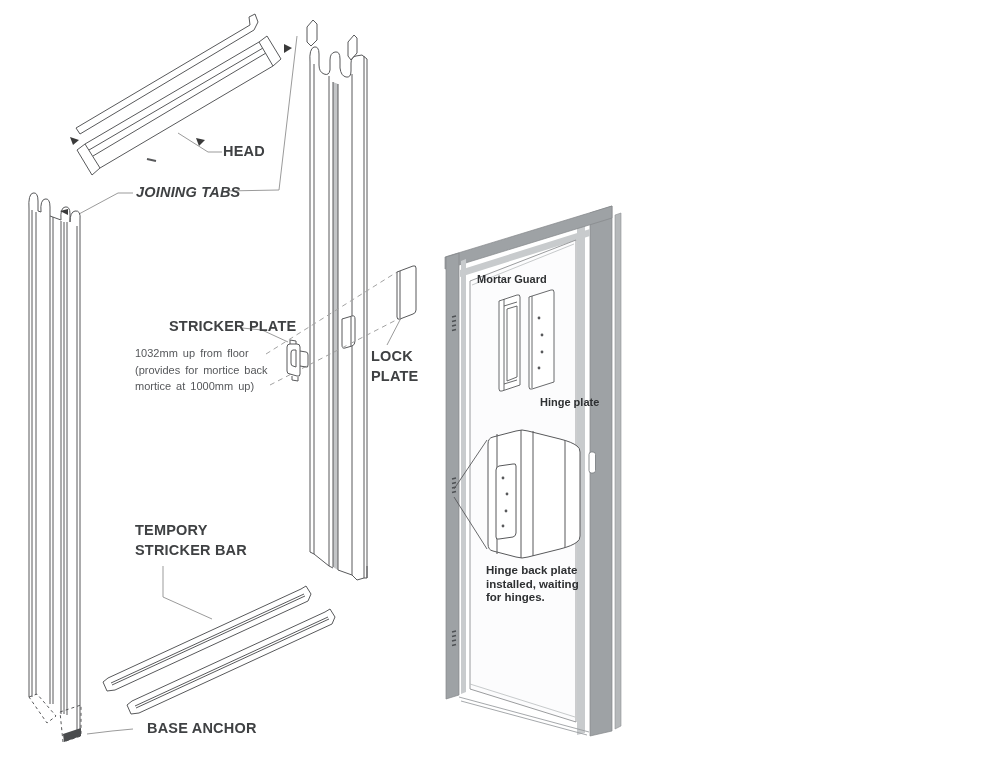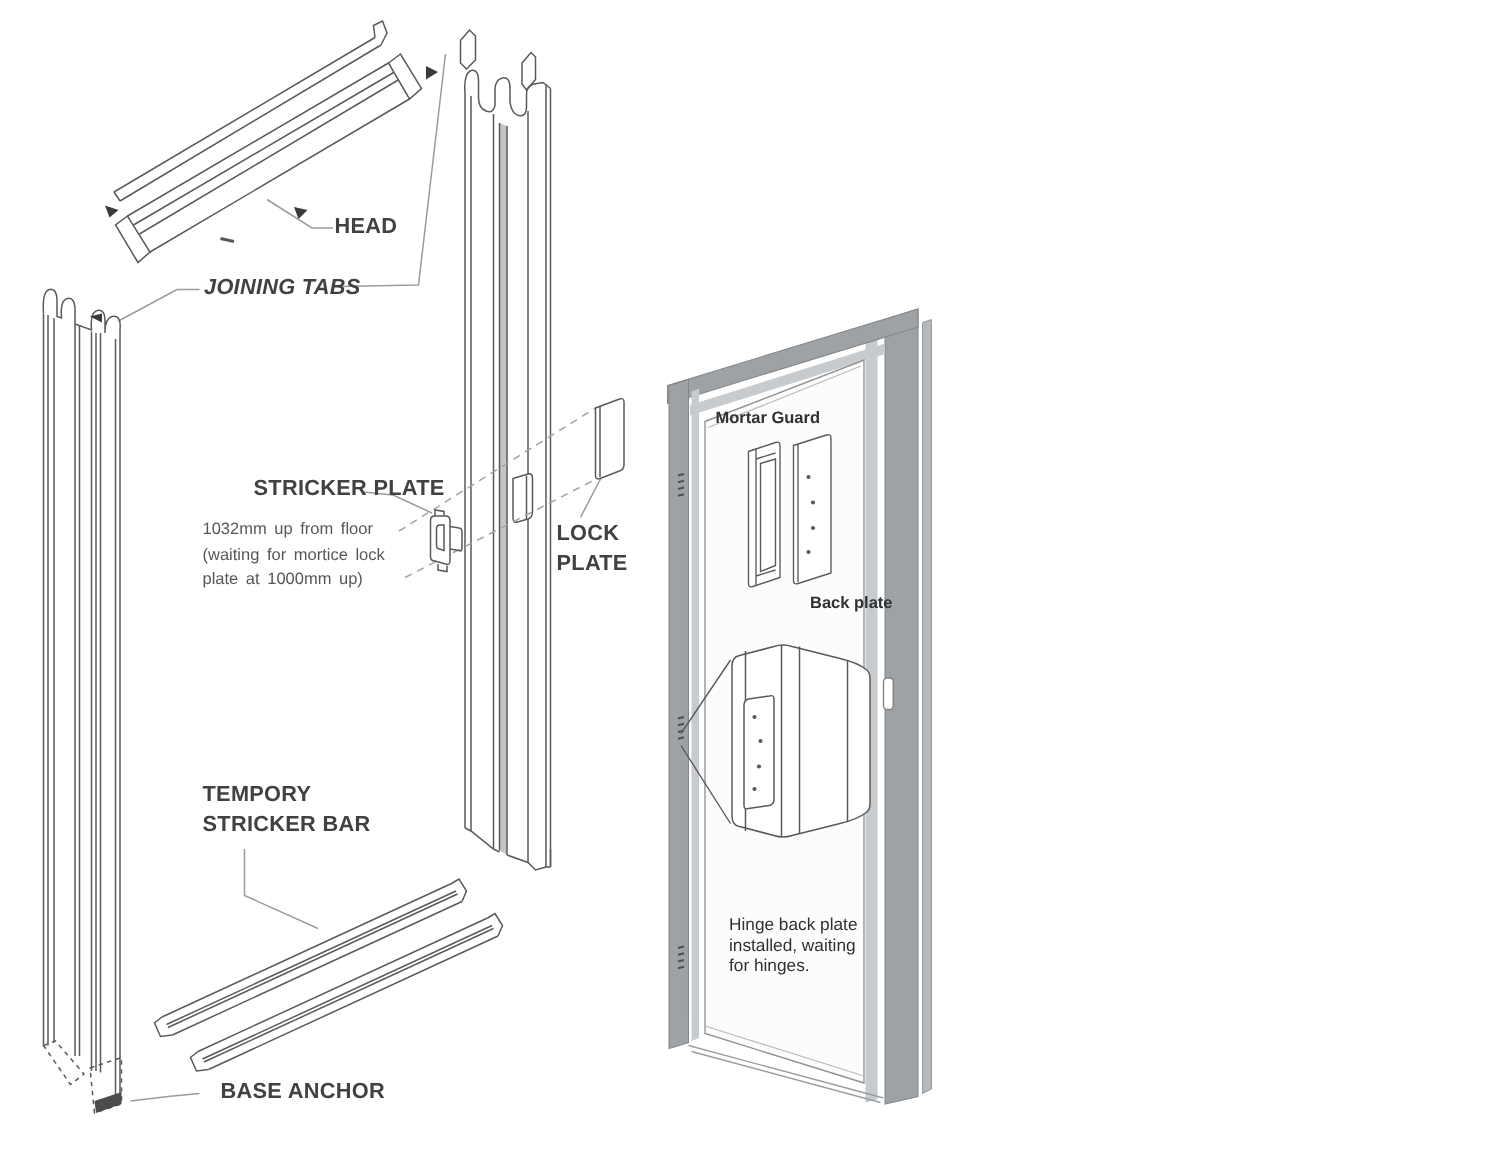--- a/index.html
+++ b/index.html
@@ -6,21 +6,21 @@
   .stage{
     position:relative;width:1000px;height:771px;background:#ffffff;overflow:hidden;
     font-family:"Liberation Sans", sans-serif;
   }
   .stage svg{position:absolute;left:0;top:0;}
   .lbl{position:absolute;color:#3f4143;font-weight:700;font-size:14.5px;letter-spacing:.2px;white-space:nowrap;}
   .lbl .line{display:block;line-height:20px;}
   .note{position:absolute;color:#55575a;font-weight:400;font-size:11px;word-spacing:2px;white-space:nowrap;}
   .note .line{display:block;line-height:16.5px;}
   .small-lbl{position:absolute;color:#2e3032;font-weight:700;font-size:11px;white-space:nowrap;}
-  .small-note{position:absolute;color:#2e3032;font-weight:400;font-size:11.5px;white-space:nowrap;margin-top:47px;}
+  .small-note{position:absolute;color:#2e3032;font-weight:700;font-size:11.5px;white-space:nowrap;}
   .small-note .line{display:block;line-height:13.5px;}
 </style>
 </head>
 <body>
 
 <div class="stage">
 
 <svg width="1000" height="771" viewBox="0 0 1000 771">
 
   <g stroke="#9b9b9b" stroke-width="1" fill="none">
@@ -175,39 +175,39 @@
 </svg>
 
   <div class="lbl" style="left:223px;top:143px;">HEAD</div>
 
   <div class="lbl" style="left:136px;top:184px;font-style:italic;">JOINING TABS</div>
 
   <div class="lbl" style="left:136px;top:318px;margin-left:33px;">STRICKER PLATE</div>
 
   <div class="note" style="left:135px;top:345px;">
     <span class="line">1032mm up from floor</span>
-    <span class="line">(waiting for mortice lock</span>
-    <span class="line">plate at 1000mm up)</span>
+    <span class="line">(provides for mortice back</span>
+    <span class="line">mortice at 1000mm up)</span>
   </div>
 
   <div class="lbl" style="left:371px;top:346px;">
     <span class="line">LOCK</span>
     <span class="line">PLATE</span>
   </div>
 
   <div class="lbl" style="left:135px;top:520px;">
     <span class="line">TEMPORY</span>
     <span class="line">STRICKER BAR</span>
   </div>
 
   <div class="lbl" style="left:147px;top:720px;">BASE ANCHOR</div>
 
   <div class="small-lbl" style="left:477px;top:273px;">Mortar Guard</div>
 
-  <div class="small-lbl" style="left:540px;top:396px;">Back plate</div>
+  <div class="small-lbl" style="left:540px;top:396px;">Hinge plate</div>
 
   <div class="small-note" style="left:486px;top:564px;">
     <span class="line">Hinge back plate</span>
     <span class="line">installed, waiting</span>
     <span class="line">for hinges.</span>
   </div>
 
 </div>
 
 </body></html>

